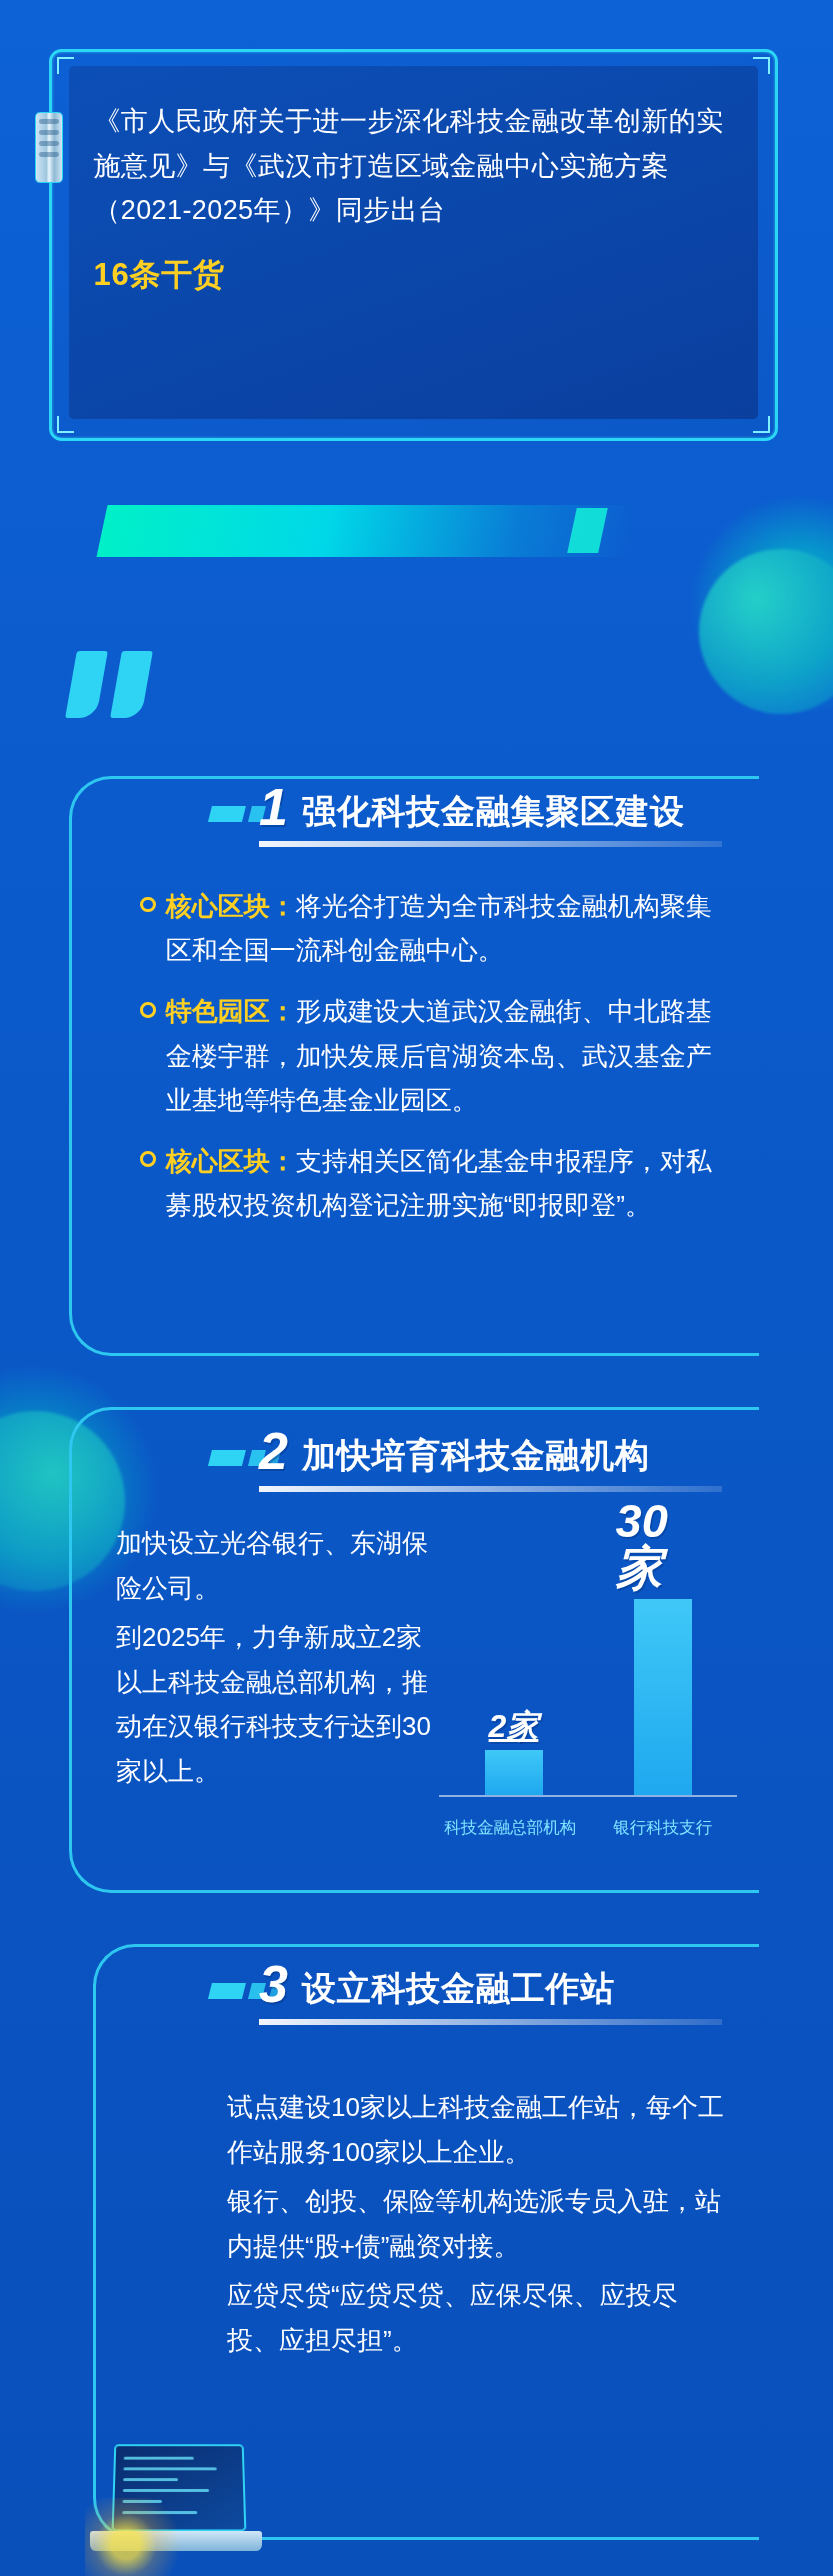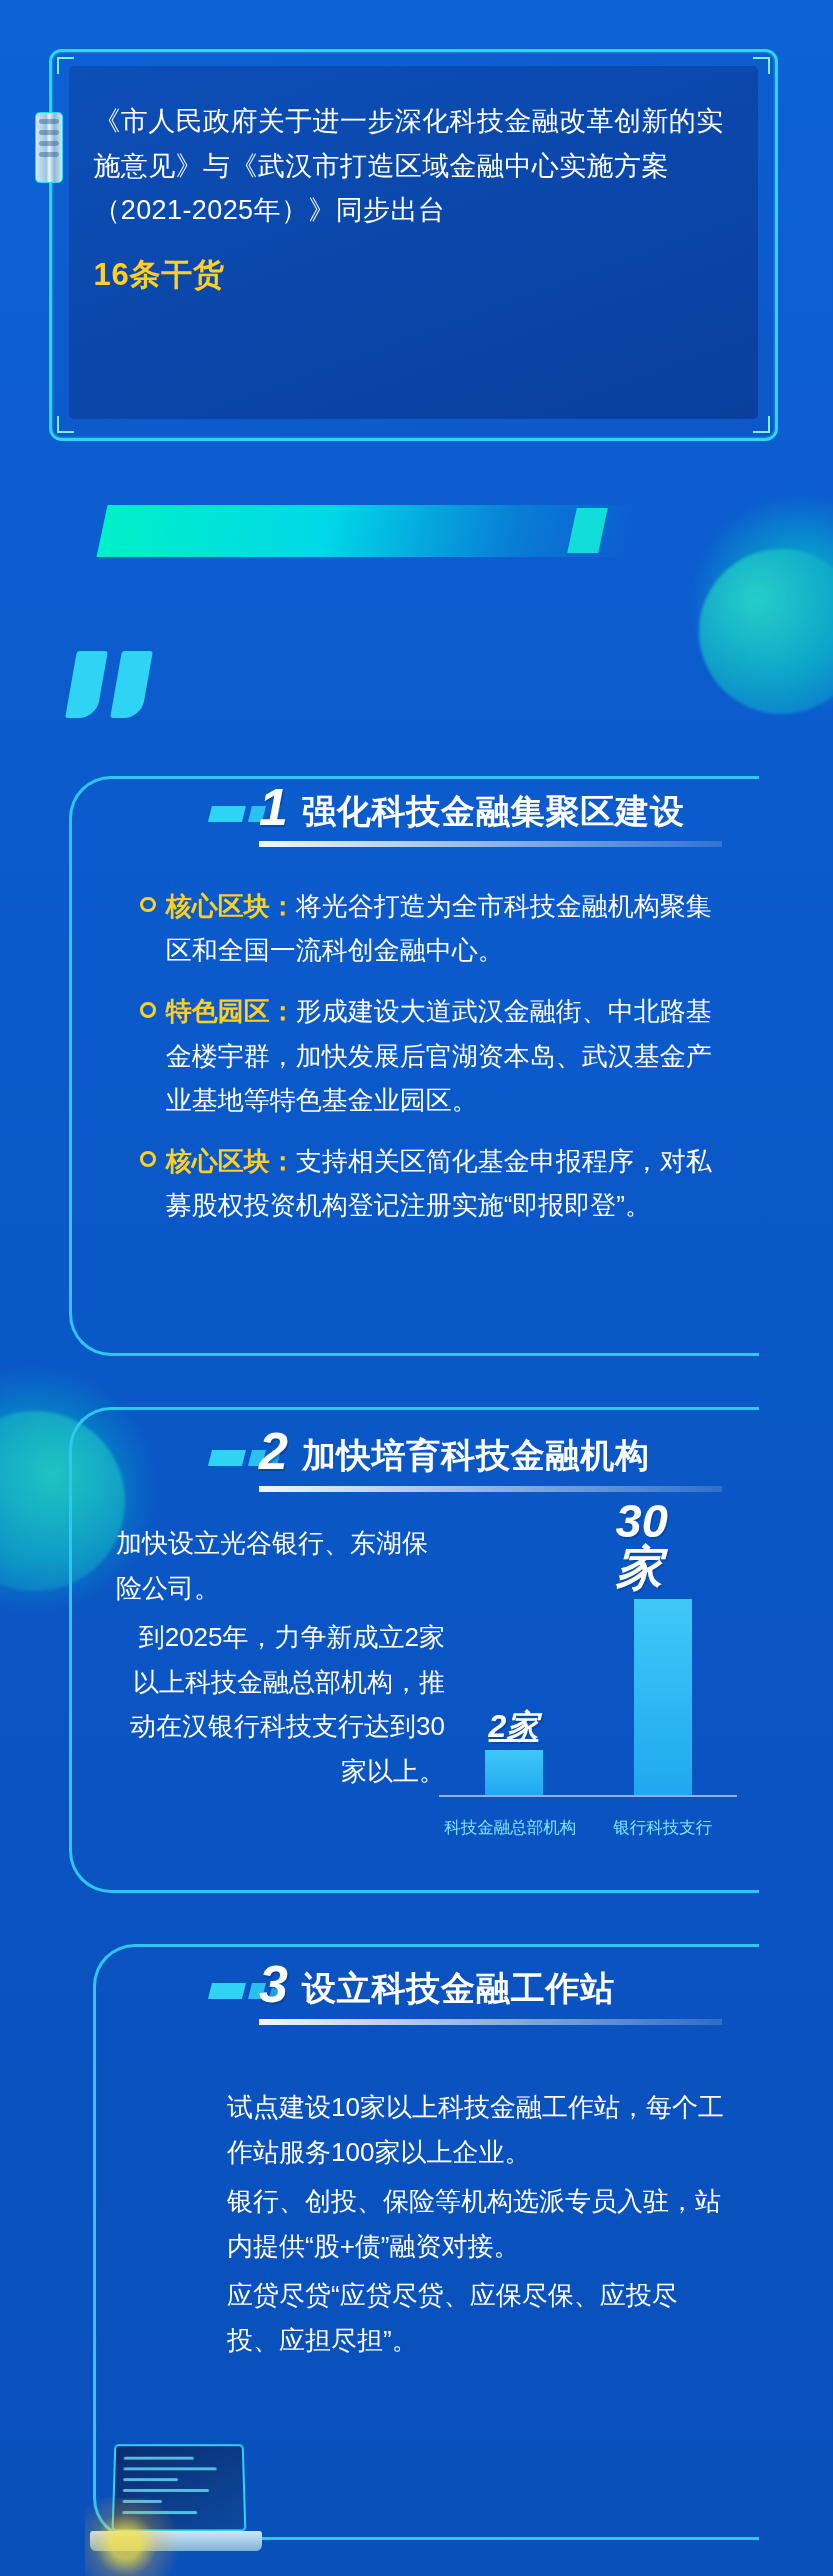--- a/index.html
+++ b/index.html
@@ -421,21 +421,21 @@
       <i class="s2"></i>
       <i class="s3"></i>
   </div>
   <div class="item-head" style="left:259px; top:1428px;">
     <div class="num">2</div>
     <div class="t">加快培育科技金融机构</div>
   </div>
   <div class="head-underline" style="left:259px; top:1486px; width:463px;"></div>
 
   <div class="body-text" style="left:116px; top:1521px; width:329px;">加快设立光谷银行、东湖保险公司。</div>
-  <div class="body-text" style="left:116px; top:1615px; width:329px;text-align:right;">到2025年，力争新成立2家以上科技金融总部机构，推动在汉银行科技支行达到30家以上。</div>
+  <div class="body-text" style="left:116px; top:1615px; width:329px;">到2025年，力争新成立2家以上科技金融总部机构，推动在汉银行科技支行达到30家以上。</div>
 
   <div class="chart-box">
     <div class="bars">
       <div class="bar-col small">
         <div class="bar-val">2家</div>
         <div class="bar-rect"></div>
       </div>
       <div class="bar-col big">
         <div class="bar-val">30家</div>
         <div class="bar-rect"></div>

